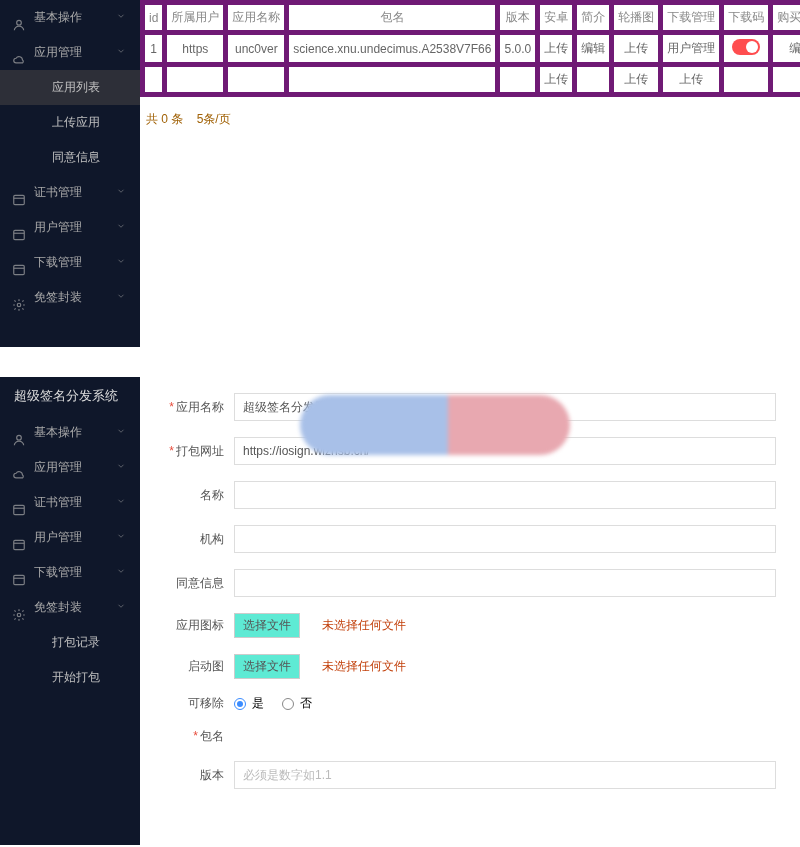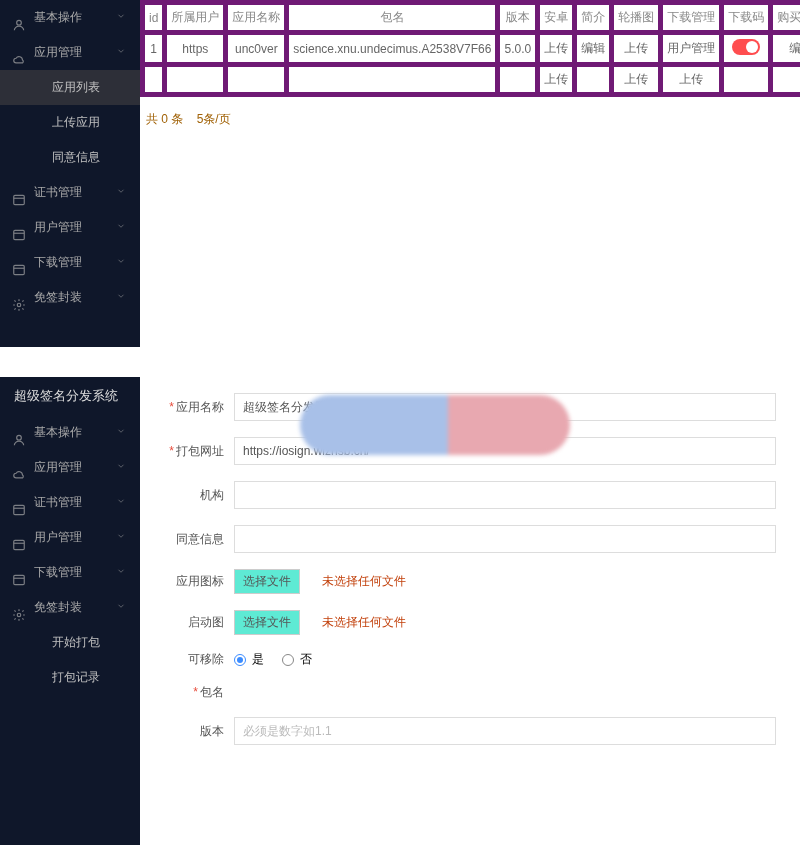--- a/index.html
+++ b/index.html
@@ -232,37 +232,41 @@
           <li>
             <span class="ico"><svg viewBox="0 0 24 24" fill="none" stroke="currentColor" stroke-width="2">
                 <circle cx="12" cy="12" r="3"></circle>
                 <path d="M12 2v3M12 19v3M4.2 4.2l2 2M17.8 17.8l2 2M2 12h3M19 12h3M4.2 19.8l2-2M17.8 6.2l2-2"></path>
               </svg></span>
             <span>免签封装</span>
             <span class="chev"><svg viewBox="0 0 24 24" fill="none" stroke="currentColor" stroke-width="2">
                 <path d="M6 9l6 6 6-6"></path>
               </svg></span>
           </li>
+          <li class="sub">
+            <span>打包记录</span>
+          </li>
           <li class="sub highlight">
             <span>开始打包</span>
-          </li>
-          <li class="sub">
-            <span>打包记录</span>
           </li>
         </ul>
   </div>
   <div class="content">
     <div class="form">
       <div class="row">
             <span class="label req">应用名称</span>
             <input type="text" value="超级签名分发系统" style="">
           </div>
       <div class="row">
             <span class="label req">打包网址</span>
             <input type="text" value="https://iosign.wlznsb.cn/" style="">
+          </div>
+      <div class="row">
+            <span class="label">名称</span>
+            <input type="text" style="">
           </div>
       <div class="row">
             <span class="label">机构</span>
             <input type="text" style="">
           </div>
       <div class="row">
             <span class="label">同意信息</span>
             <input type="text" style="">
           </div>
       <div class="row">

